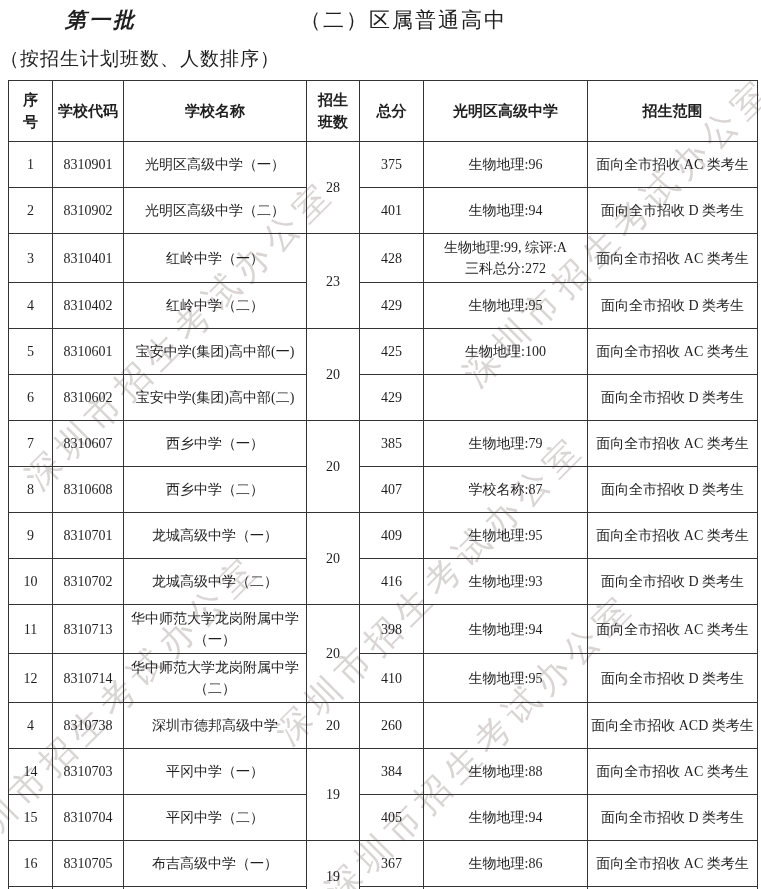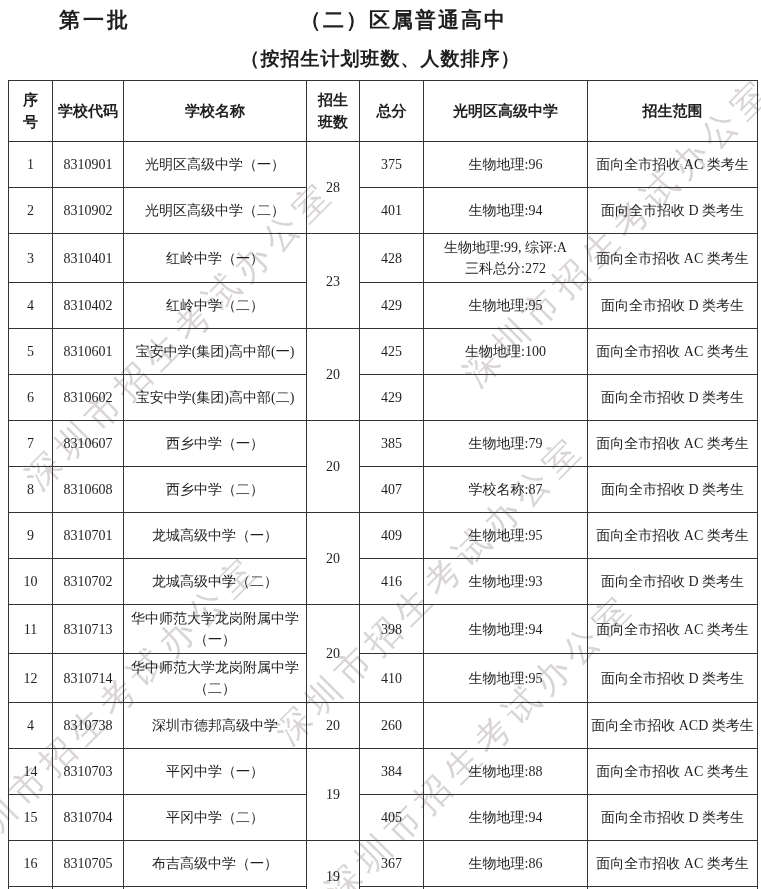--- a/index.html
+++ b/index.html
@@ -10,30 +10,30 @@
   }
   
   .wm-layer { position:absolute; inset:0; z-index:0; pointer-events:none; }
   .wm {
     position:absolute; transform:translate(-50%,-50%) rotate(-45deg);
     font-size:35px; letter-spacing:7px; white-space:nowrap;
     color:rgba(172,162,162,0.45); font-weight:normal;
   }
   
   .batch {
-    position:absolute; left:59px; top:6px; z-index:2;
-    font-size:21px; font-weight:bold; letter-spacing:3px;
+    position:absolute; left:65px; top:6px; z-index:2;
+    font-size:21px; font-weight:bold; letter-spacing:3px;font-style:italic;
   }
   .section-title {
     position:absolute; left:300px; top:6px; z-index:2;
-    font-size:21px; font-weight:bold; letter-spacing:2px;
+    font-size:21px; font-weight:normal; letter-spacing:2px;
   }
   .subtitle {
     position:absolute; left:0; top:46px; width:100%; z-index:2;
-    text-align:center; font-size:19px; font-weight:bold; letter-spacing:1px;
+    font-size:19px; font-weight:normal; letter-spacing:1px;
   }
   
   table.adm {
     position:absolute; left:8px; top:80px; width:749px; z-index:2;
     border-collapse:collapse; table-layout:fixed; background:transparent;
   }
   .adm th, .adm td {
     border:1px solid #333333; text-align:center; vertical-align:middle;
     padding:0 3px; white-space:pre-line; overflow:hidden; line-height:1.5;
   }

